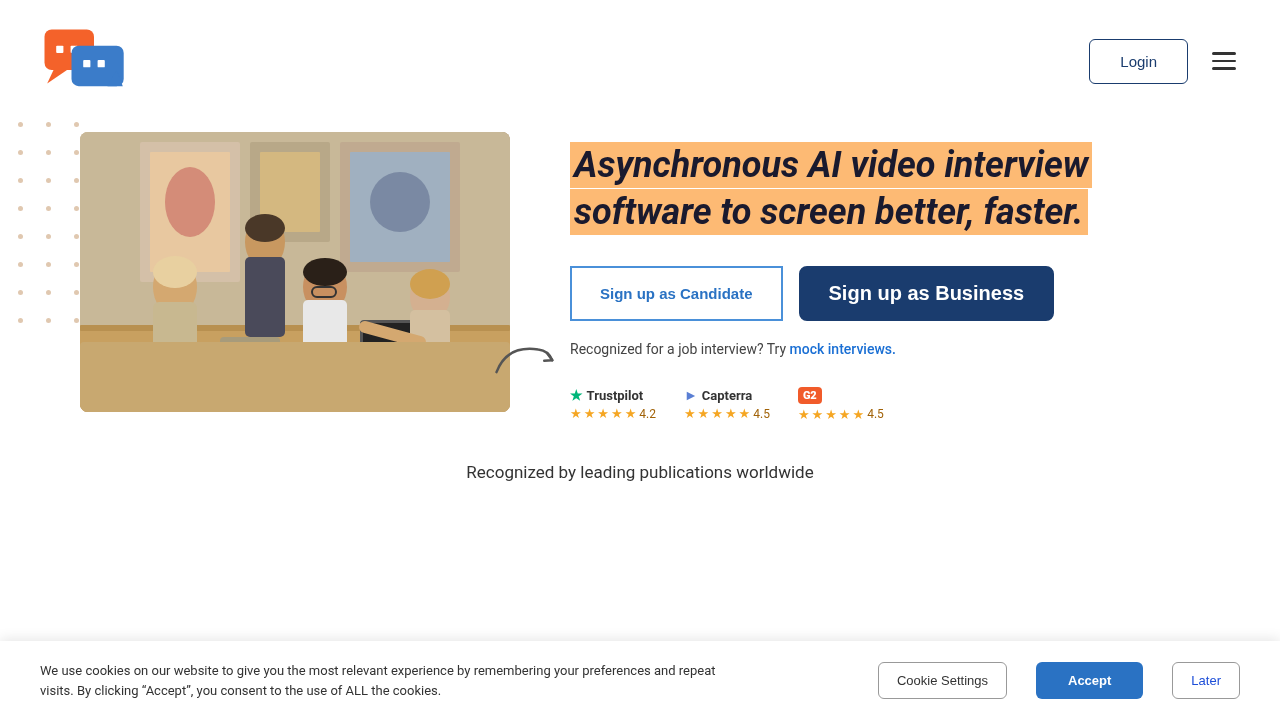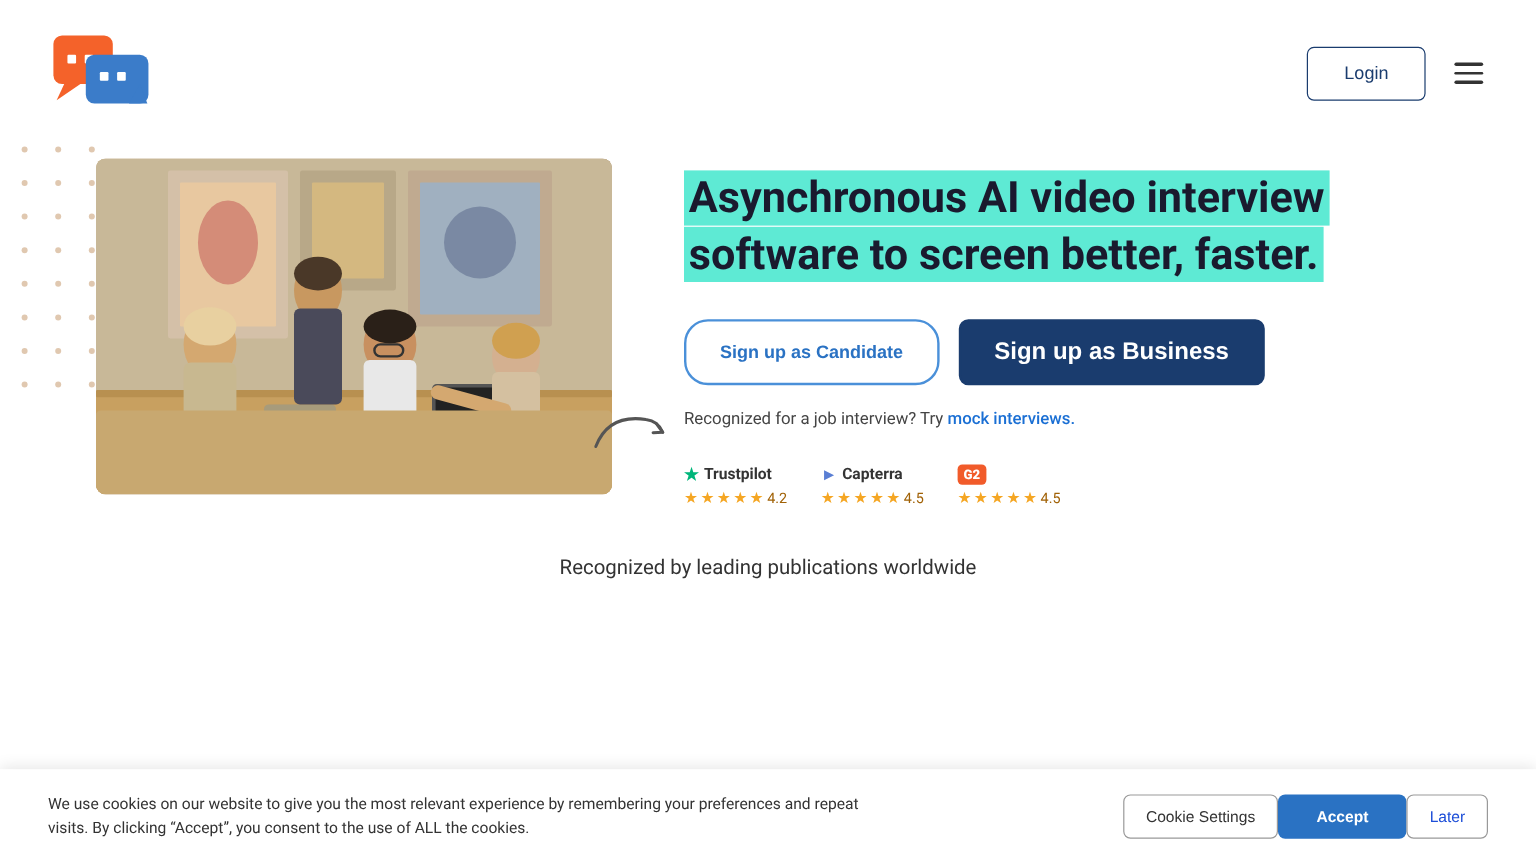--- a/index.html
+++ b/index.html
@@ -113,38 +113,39 @@
       padding-top: 10px;
     }
     .hero-title {
       font-size: 36px;
       font-weight: 700;
       color: #1a1a2e;
       line-height: 1.3;
       margin-bottom: 30px;
     }
     .hero-title-highlight {
-      background: #5eead4;
+      background: #fdba74;
       padding: 2px 4px;
       display: inline;
+      font-style: italic;
     }
     .hero-buttons {
       display: flex;
       gap: 16px;
       margin-bottom: 20px;
       flex-wrap: wrap;
     }
     .btn-candidate {
       background: #fff;
       border: 2px solid #4a90d9;
       color: #2a72c3;
       font-size: 15px;
       font-weight: 600;
       padding: 14px 28px;
-      border-radius: 20px;
+      border-radius: 0;
       cursor: pointer;
     }
     .btn-business {
       background: #1a3c6e;
       border: 2px solid #1a3c6e;
       color: #fff;
       font-size: 20px;
       font-weight: 600;
       padding: 14px 28px;
       border-radius: 8px;
@@ -232,21 +233,21 @@
       z-index: 100;
     }
     .cookie-text {
       font-size: 13px;
       color: #333;
       max-width: 680px;
       line-height: 1.5;
     }
     .cookie-buttons {
       display: flex;
-      gap: 0;
+      gap: 29px;
       flex-shrink: 0;
     }
     .btn-cookie-settings {
       border: 1.5px solid #999;
       background: #fff;
       color: #333;
       padding: 10px 18px;
       border-radius: 6px;
       font-size: 13px;
       cursor: pointer;

